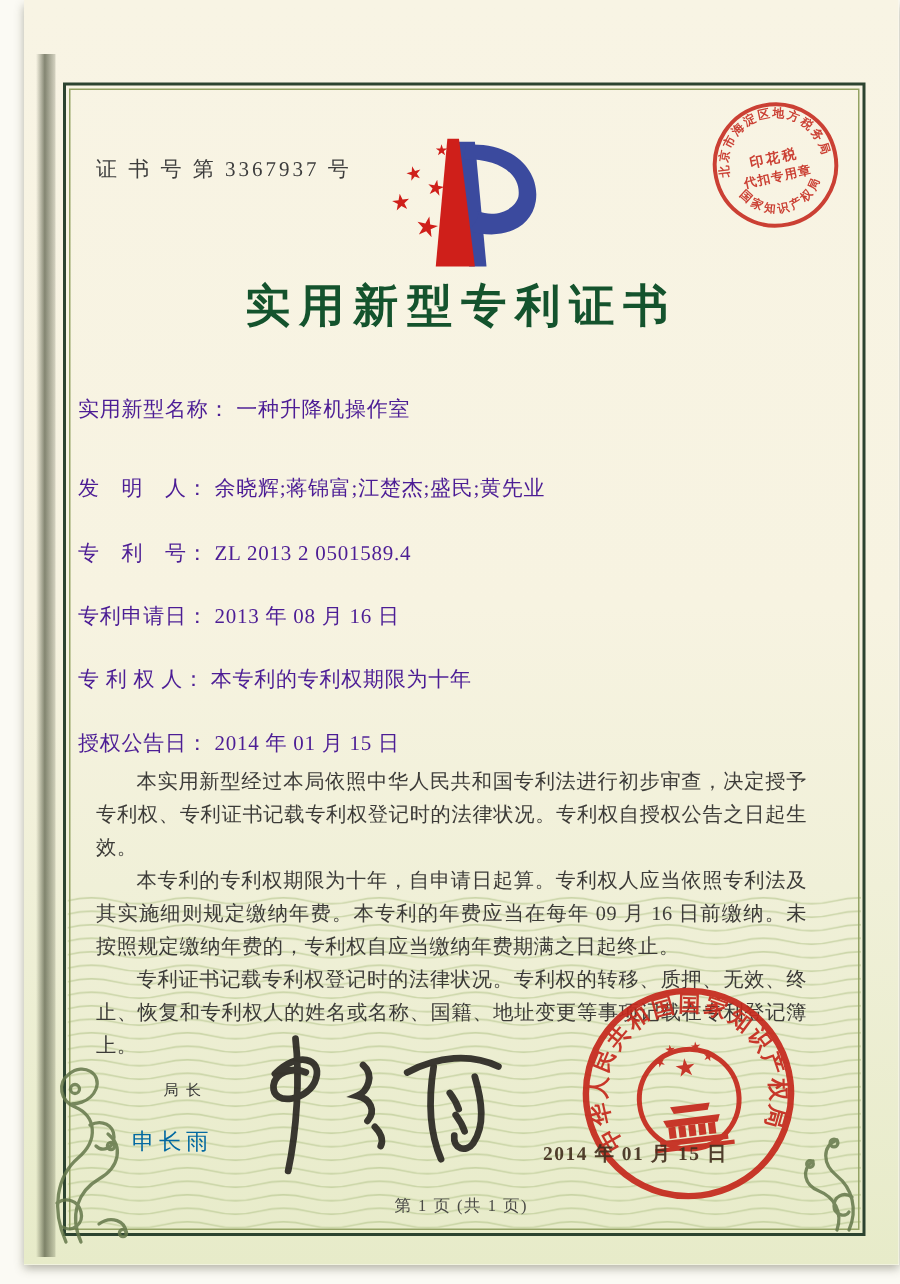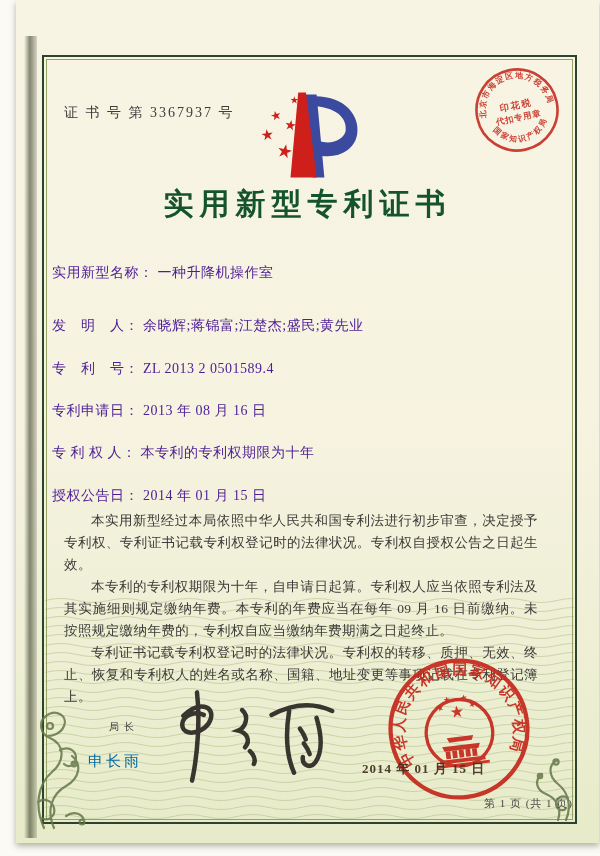--- a/index.html
+++ b/index.html
@@ -22,21 +22,21 @@
   .body-text{left:64px;top:510px;width:474px;font-size:13.5px;line-height:22px;color:#3c3b38;
     text-align:justify;letter-spacing:.4px;}
   .body-text p{margin:0;text-indent:2em;}
   .director-title{left:88px;top:720px;font-size:10px;letter-spacing:5px;color:#333;margin-left:21px;}
   .director-name{left:88px;top:752px;font-size:15px;letter-spacing:3px;color:#0369a1;}
   .sig{left:148px;top:683px;}
   .tax-stamp{left:473px;top:66px;transform:rotate(-12deg);opacity:.88;}
   .auth-seal{left:383px;top:653px;transform:rotate(-7deg);opacity:.92;}
   .seal-date{left:362px;top:760px;width:150px;font-size:13px;font-weight:bold;letter-spacing:1px;
     color:#43301f;opacity:.92;z-index:6;}
-  .page-footer{left:42px;top:796px;width:531px;text-align:right;font-size:11px;color:#4a4a46;
+  .page-footer{left:42px;top:796px;width:531px;text-align:center;font-size:11px;color:#4a4a46;
     letter-spacing:1px;}
   svg{display:block;}
   .z1{z-index:1}.z2{z-index:2}.z3{z-index:3}.z4{z-index:4}.z5{z-index:5}
 </style>
 </head>
 <body>
 
 <div class="scan">
 
   <div class="paper"></div>

